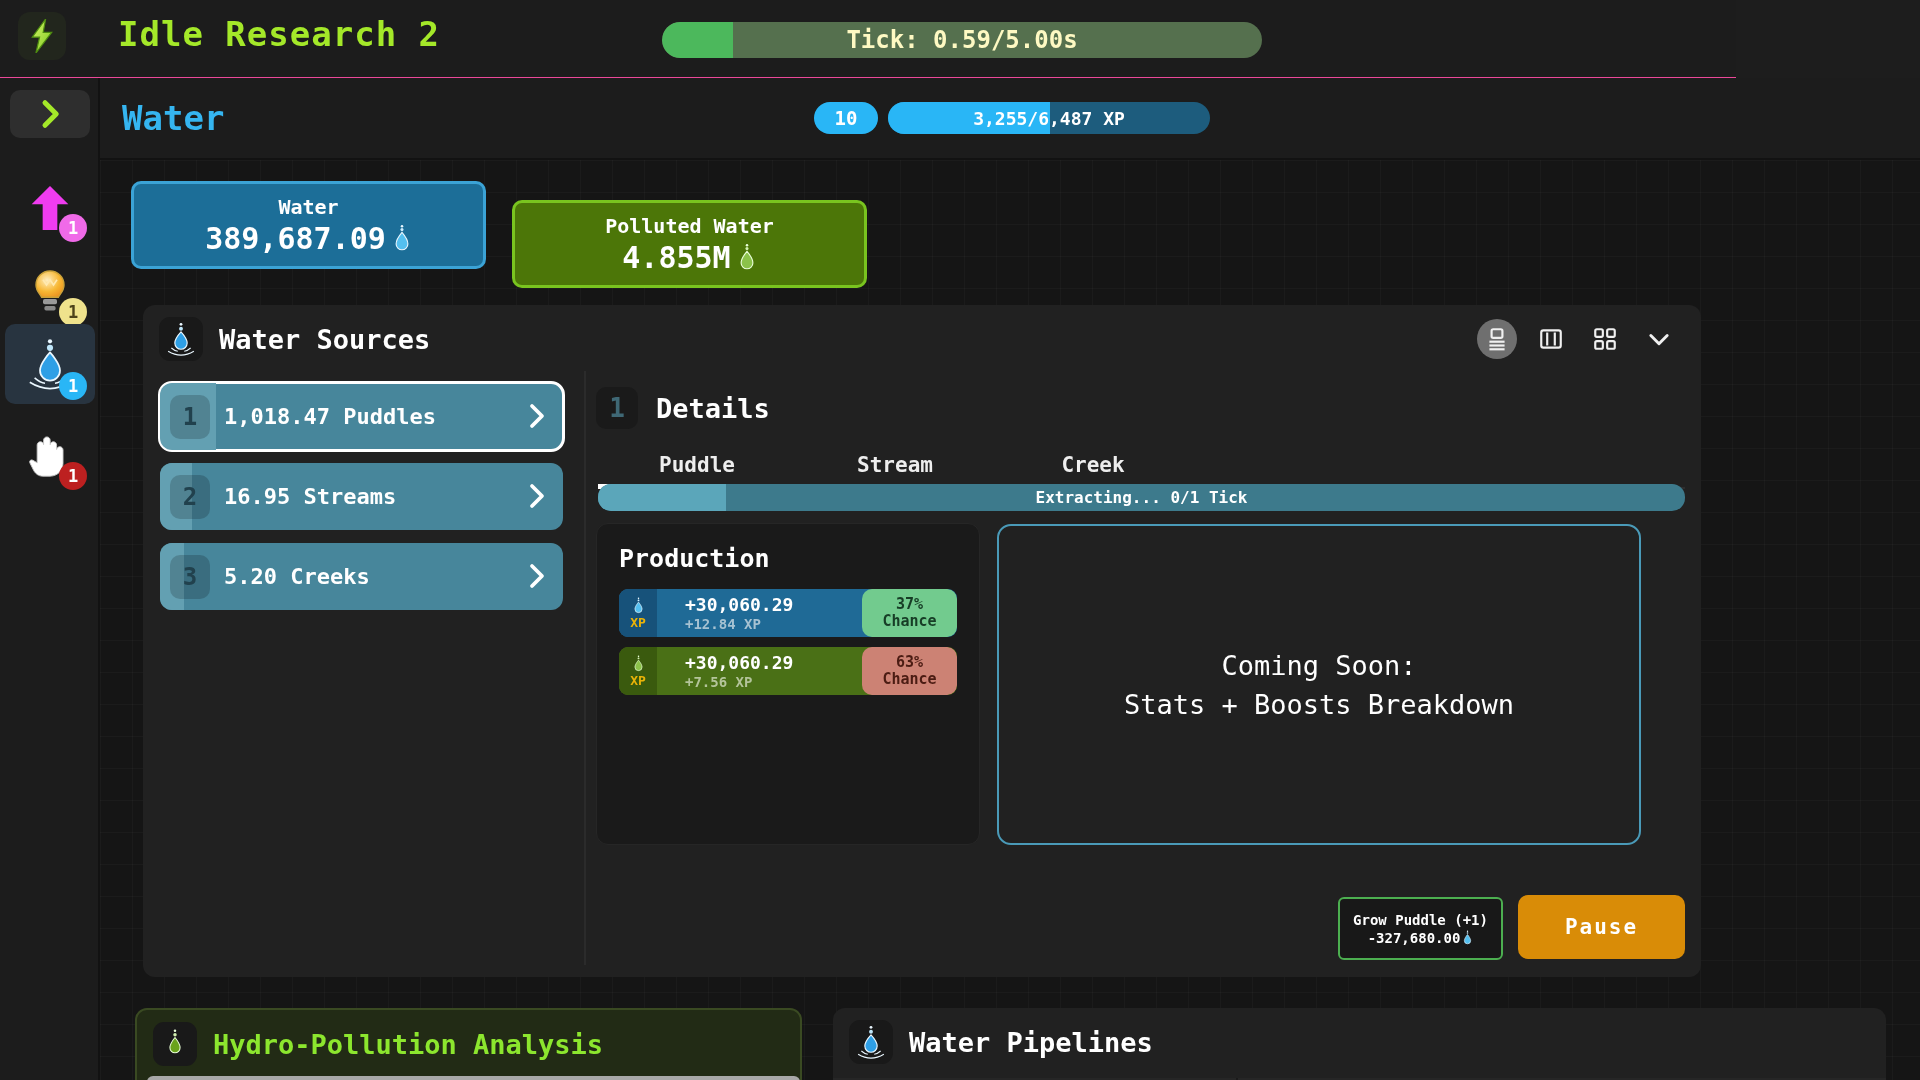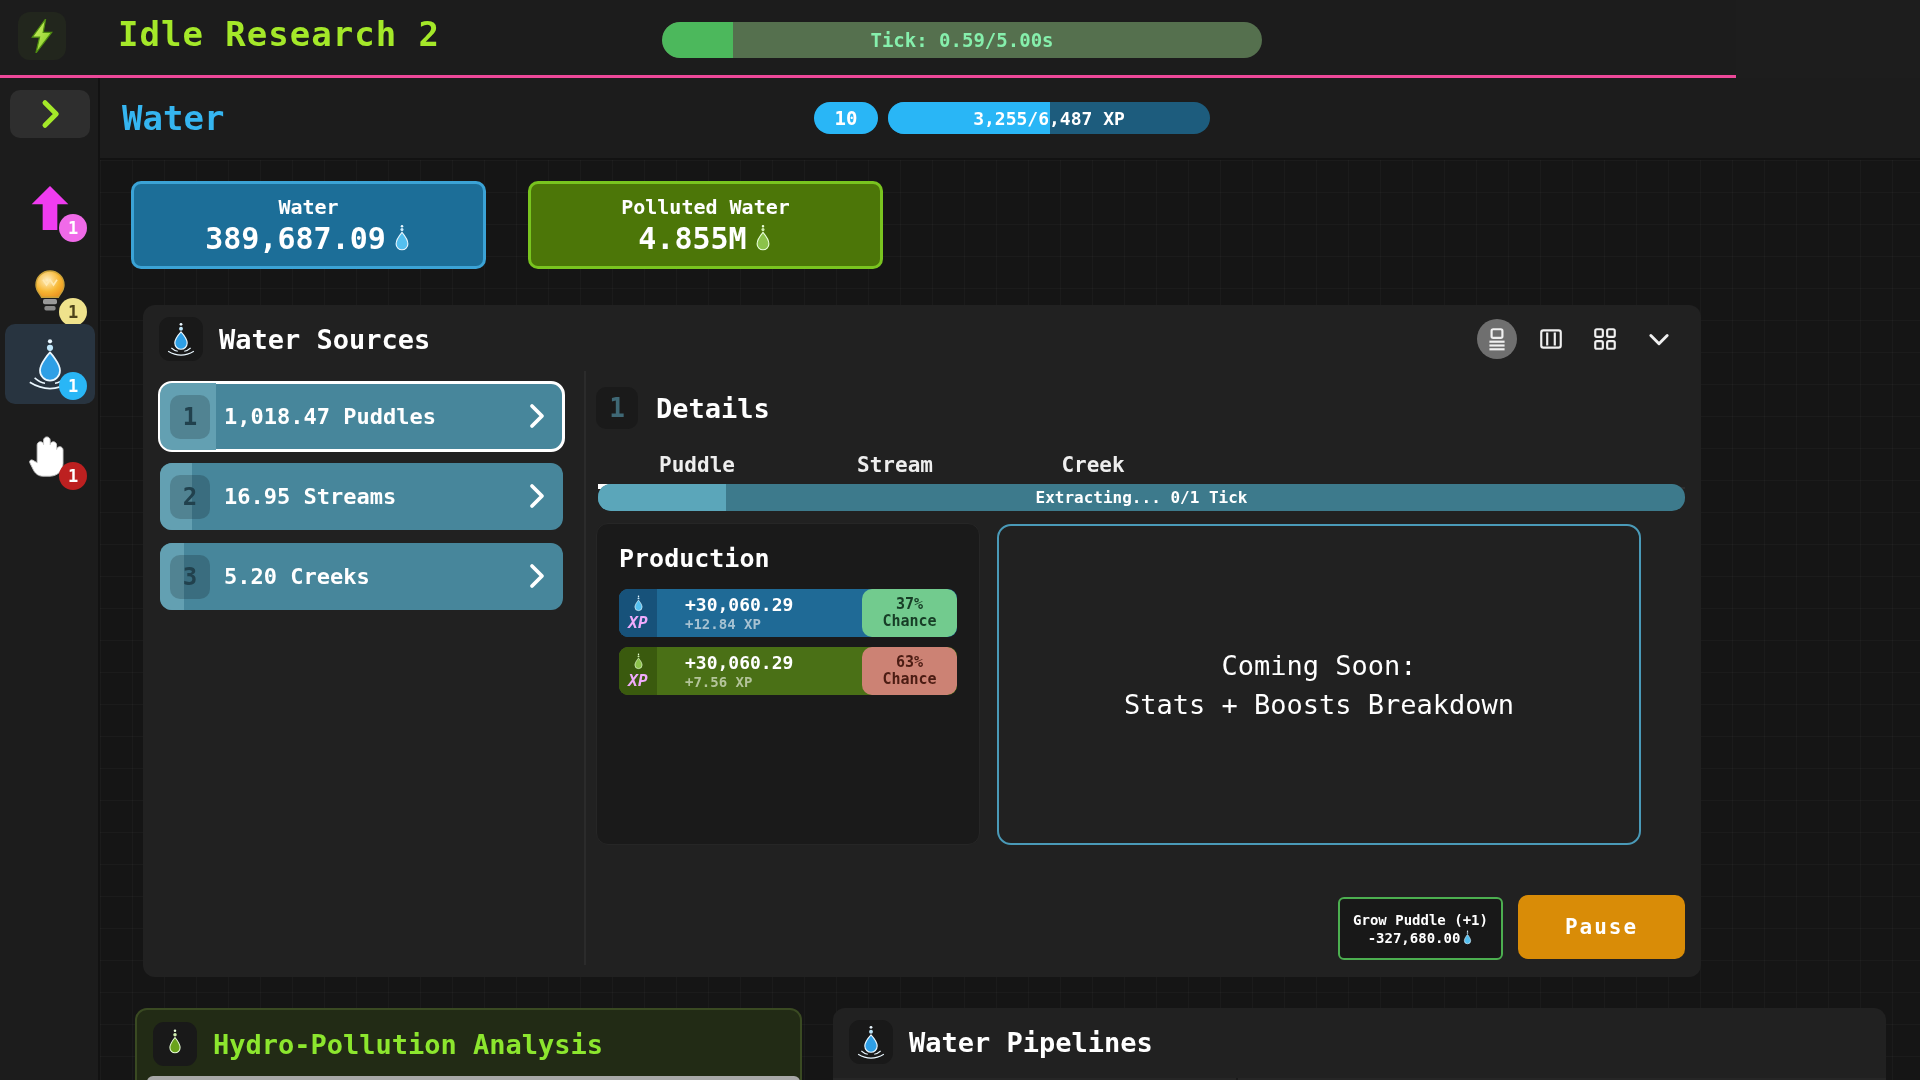--- a/index.html
+++ b/index.html
@@ -5,29 +5,29 @@
   * { margin:0; padding:0; box-sizing:border-box; }
   html,body { background:#111; }
   .screen{
     position:relative; width:1920px; height:1080px; overflow:hidden;
     background:#1d1d1d;
     font-family:"DejaVu Sans Mono","Liberation Mono",monospace;
     color:#f2f2f2;
   }
   
   .topbar{ position:absolute; left:0; top:0; width:1736px; height:78px;
-    background:#1c1c1c; border-bottom:3px solid #ec4899; }
+    background:#1c1c1c; border-bottom:1px solid #ec4899; }
   .logo-btn{ position:absolute; left:18px; top:12px; width:48px; height:48px;
     background:#22261d; border-radius:12px; display:flex; align-items:center; justify-content:center; }
   .app-title{ position:absolute; left:118px; top:14px; font-size:34px; font-weight:bold; color:#a4e829; letter-spacing:1px; }
   .tickbar{ position:absolute; left:662px; top:22px; width:600px; height:36px;
     background:#55704e; border-radius:18px; overflow:hidden; }
   .tickbar .fill{ position:absolute; left:0; top:0; height:100%; background:#4cb85c; border-radius:18px 0 0 18px; }
   .tickbar .lbl{ position:absolute; inset:0; display:flex; align-items:center; justify-content:center;
-    font-size:19px; font-weight:bold; color:#86efac; }
+    font-size:24px; font-weight:bold; color:#fef9c3; }
   
   .navbar{ position:absolute; left:100px; top:78px; width:1820px; height:82px;
     background:#1c1c1c; border-bottom:2px solid #121212; }
   .page-title{ position:absolute; left:22px; top:20px; font-size:34px; font-weight:bold; color:#35b5f0; }
   .level-chip{ position:absolute; left:714px; top:24px; min-width:64px; height:32px; padding:0 14px;
     background:#29b6f6; border-radius:16px; display:flex; align-items:center; justify-content:center;
     font-size:19px; font-weight:bold; color:#fff; }
   .xpbar{ position:absolute; left:788px; top:24px; width:322px; height:32px;
     background:#1d5c7d; border-radius:16px; overflow:hidden; }
   .xpbar .fill{ position:absolute; left:0; top:0; height:100%; background:#29b6f6; }
@@ -49,21 +49,21 @@
     background-image:
       linear-gradient(rgba(255,255,255,0.028) 1px, transparent 1px),
       linear-gradient(90deg, rgba(255,255,255,0.028) 1px, transparent 1px);
     background-size:32px 32px; }
   
   .res-card{ position:absolute; top:21px; width:355px; height:88px; border-radius:10px;
     display:flex; flex-direction:column; align-items:center; justify-content:center; gap:2px; }
   .res-card .rlabel{ font-size:20px; font-weight:bold; color:#fff; }
   .res-card .rvalue{ font-size:30px; font-weight:bold; color:#fff; display:flex; align-items:center; gap:6px; }
   .card-water{ left:31px; background:#1c6e98; border:3px solid #3ba3d6; }
-  .card-polluted{ left:428px; background:#4c7608; border:3px solid #79c41f; }
+  .card-polluted{ left:412px; background:#4c7608; border:3px solid #79c41f;margin-top:19px; }
   
   .panel{ position:absolute; background:#212121; border-radius:12px; }
   .sources-panel{ left:43px; top:145px; width:1558px; height:672px; }
   .panel-head{ position:absolute; left:16px; top:12px; display:flex; align-items:center; gap:16px; }
   .icon-squircle{ width:44px; height:44px; border-radius:11px; background:#191919;
     display:flex; align-items:center; justify-content:center; }
   .panel-title{ font-size:27px; font-weight:bold; color:#fff; }
   .head-tools{ position:absolute; right:22px; top:14px; display:flex; align-items:center; gap:14px; }
   .tool-btn{ width:40px; height:40px; border-radius:50%; display:flex; align-items:center; justify-content:center; }
   .tool-btn.active{ background:#6f6f6f; }
@@ -96,21 +96,21 @@
   .prod-card{ position:absolute; left:453px; top:218px; width:384px; height:322px;
     background:#1a1a1a; border:1px solid #262626; border-radius:12px; padding:20px 22px; }
   .prod-title{ font-size:25px; font-weight:bold; color:#fff; margin-bottom:16px; }
   .prod-row{ position:relative; width:100%; height:48px; border-radius:9px; overflow:hidden;
     display:flex; margin-bottom:10px; }
   .prod-row.blue{ background:#1f6a96; }
   .prod-row.green{ background:#4a7016; }
   .prod-left{ width:38px; height:100%; display:flex; flex-direction:column; align-items:center; justify-content:center; gap:1px; }
   .prod-row.blue .prod-left{ background:#17527a; }
   .prod-row.green .prod-left{ background:#3a5a0e; }
-  .prod-left .xp-tag{ font-size:16px; font-weight:bold; color:#f0abfc;font-style:italic; }
+  .prod-left .xp-tag{ font-size:13px; font-weight:bold; color:#eab308; }
   .prod-texts{ display:flex; flex-direction:column; justify-content:center; padding-left:28px; gap:1px; }
   .prod-amt{ font-size:18px; font-weight:bold; color:#fff; }
   .prod-xp{ font-size:14px; font-weight:bold; }
   .prod-row.blue .prod-xp{ color:#a6c2d2; }
   .prod-row.green .prod-xp{ color:#b3c49a; }
   .chance-chip{ position:absolute; right:0; top:0; width:95px; height:100%; border-radius:10px;
     display:flex; flex-direction:column; align-items:center; justify-content:center; line-height:1.15;
     font-size:15px; font-weight:bold; }
   .chance-chip.good{ background:#72cb8e; color:#173d26; }
   .chance-chip.bad{ background:#cc8274; color:#4b1c13; }

